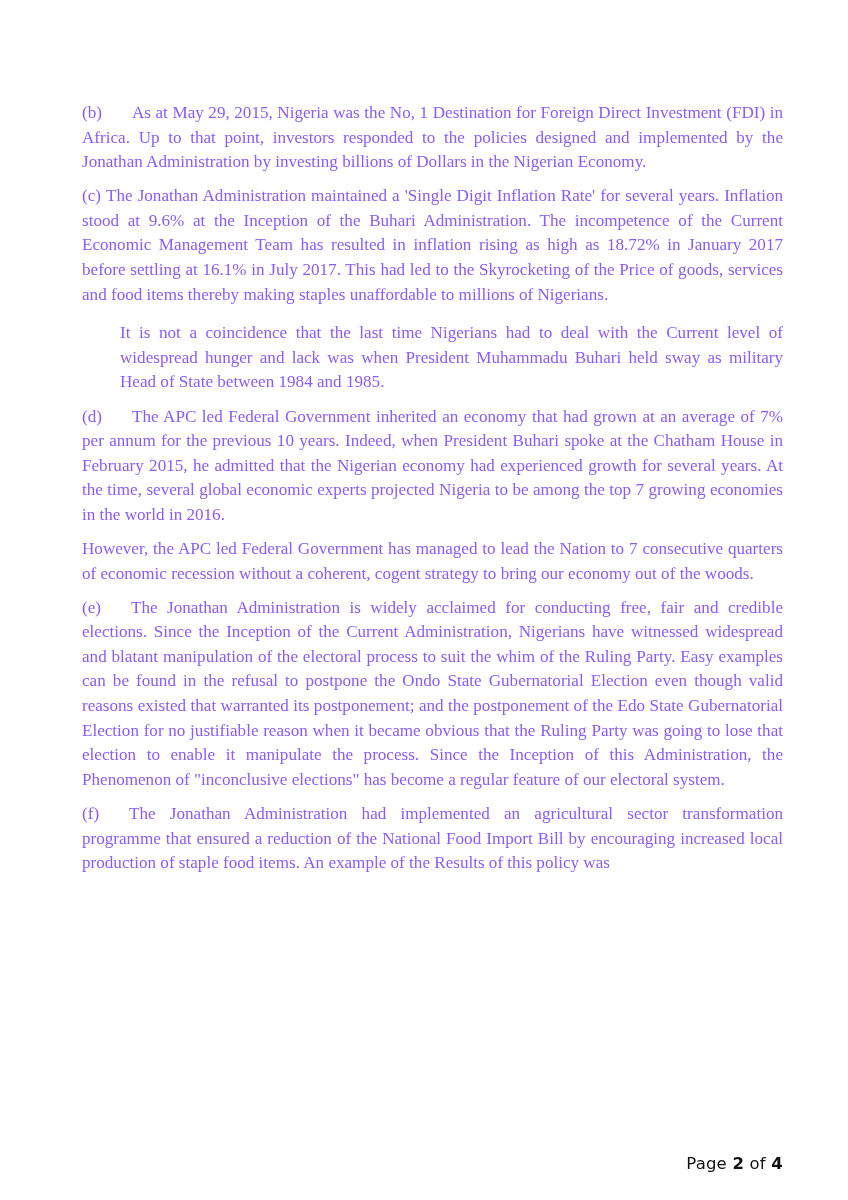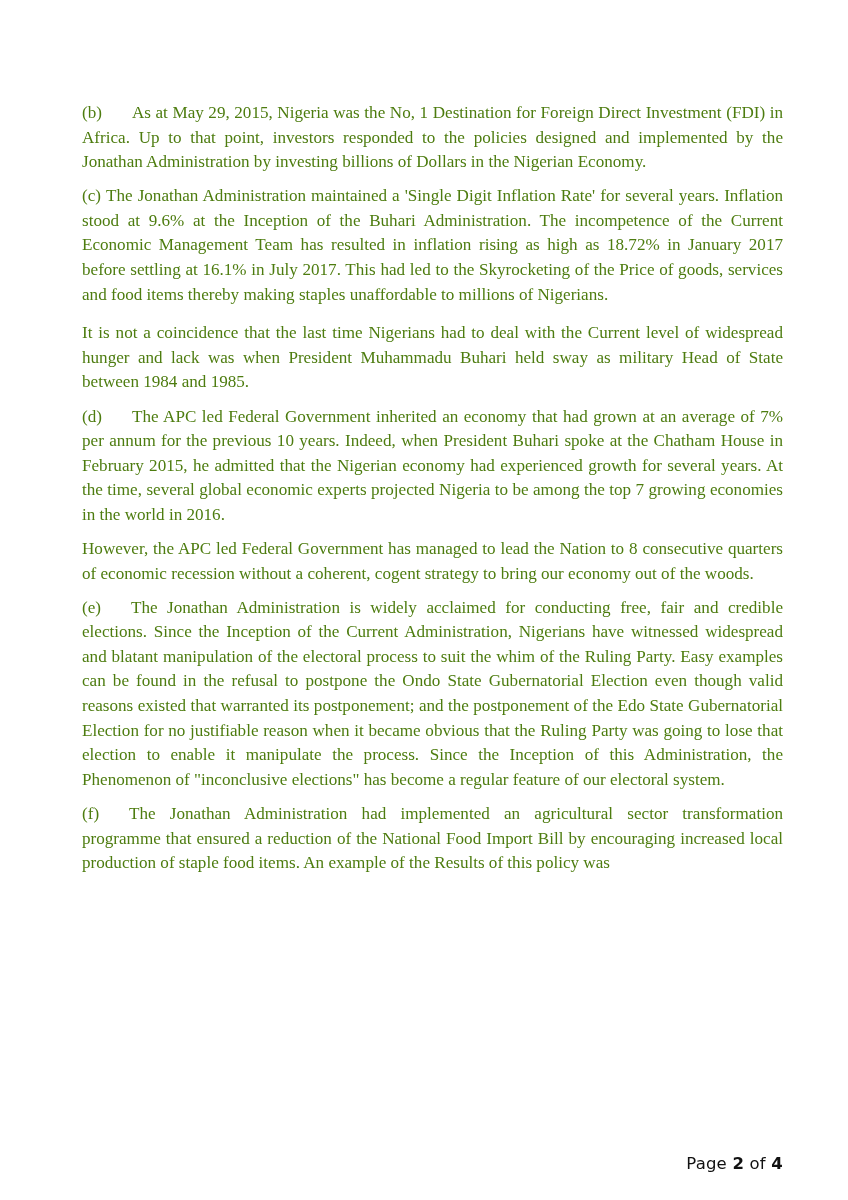--- a/index.html
+++ b/index.html
@@ -29,29 +29,30 @@
     left: 82px;
     top: 101px;
     width: 701px;
   }
   p.para {
     margin: 0 0 9.5px 0;
     font-size: 17.1px;
     line-height: 24.6px;
     text-align: justify;
     text-justify: inter-word;
-    color: #4d7c0f;
+    color: #8b5cf6;
     hyphens: none;
   }
   p.para:last-of-type {
     margin-bottom: 12px;
   }
   
   p.para.gap-before {
     margin-top: 14px;
+    margin-left: 38px;
   }
   
   .label {
     white-space: pre;
   }
   .tab-wide {
     display: inline-block;
     width: 30px;
   }
   .tab-narrow {
@@ -83,21 +84,21 @@
 
     <p class="para"><span class="label">(b)</span><span class="tab-wide"></span><span>As at May 29, 2015, Nigeria was the No, 1 Destination for Foreign Direct Investment (FDI) in Africa. Up to that point, investors responded to the policies designed and implemented by the Jonathan Administration by investing billions of Dollars in the Nigerian Economy.</span></p>
 
 
     <p class="para"><span class="label">(c)</span><span class="tab-narrow"></span><span>The Jonathan Administration maintained a 'Single Digit Inflation Rate' for several years. Inflation stood at 9.6% at the Inception of the Buhari Administration. The incompetence of the Current Economic Management Team has resulted in inflation rising as high as 18.72% in January 2017 before settling at 16.1% in July 2017. This had led to the Skyrocketing of the Price of goods, services and food items thereby making staples unaffordable to millions of Nigerians.</span></p>
 
     <p class="para gap-before"><span>It is not a coincidence that the last time Nigerians had to deal with the Current level of widespread hunger and lack was when President Muhammadu Buhari held sway as military Head of State between 1984 and 1985.</span></p>
 
     <p class="para"><span class="label">(d)</span><span class="tab-wide"></span><span>The APC led Federal Government inherited an economy that had grown at an average of 7% per annum for the previous 10 years. Indeed, when President Buhari spoke at the Chatham House in February 2015, he admitted that the Nigerian economy had experienced growth for several years. At the time, several global economic experts projected Nigeria to be among the top 7 growing economies in the world in 2016.</span></p>
 
-    <p class="para"><span>However, the APC led Federal Government has managed to lead the Nation to 8 consecutive quarters of economic recession without a coherent, cogent strategy to bring our economy out of the woods.</span></p>
+    <p class="para"><span>However, the APC led Federal Government has managed to lead the Nation to 7 consecutive quarters of economic recession without a coherent, cogent strategy to bring our economy out of the woods.</span></p>
 
     <p class="para"><span class="label">(e)</span><span class="tab-wide"></span><span>The Jonathan Administration is widely acclaimed for conducting free, fair and credible elections. Since the Inception of the Current Administration, Nigerians have witnessed widespread and blatant manipulation of the electoral process to suit the whim of the Ruling Party. Easy examples can be found in the refusal to postpone the Ondo State Gubernatorial Election even though valid reasons existed that warranted its postponement; and the postponement of the Edo State Gubernatorial Election for no justifiable reason when it became obvious that the Ruling Party was going to lose that election to enable it manipulate the process. Since the Inception of this Administration, the Phenomenon of "inconclusive elections" has become a regular feature of our electoral system.</span></p>
 
     <p class="para"><span class="label">(f)</span><span class="tab-wide"></span><span>The Jonathan Administration had implemented an agricultural sector transformation programme that ensured a reduction of the National Food Import Bill by encouraging increased local production of staple food items. An example of the Results of this policy was</span></p>
 
   </div>
 
   <div class="footer"><span>Page </span><span class="num">2</span><span> of </span><span class="num">4</span></div>
 
 </div>

